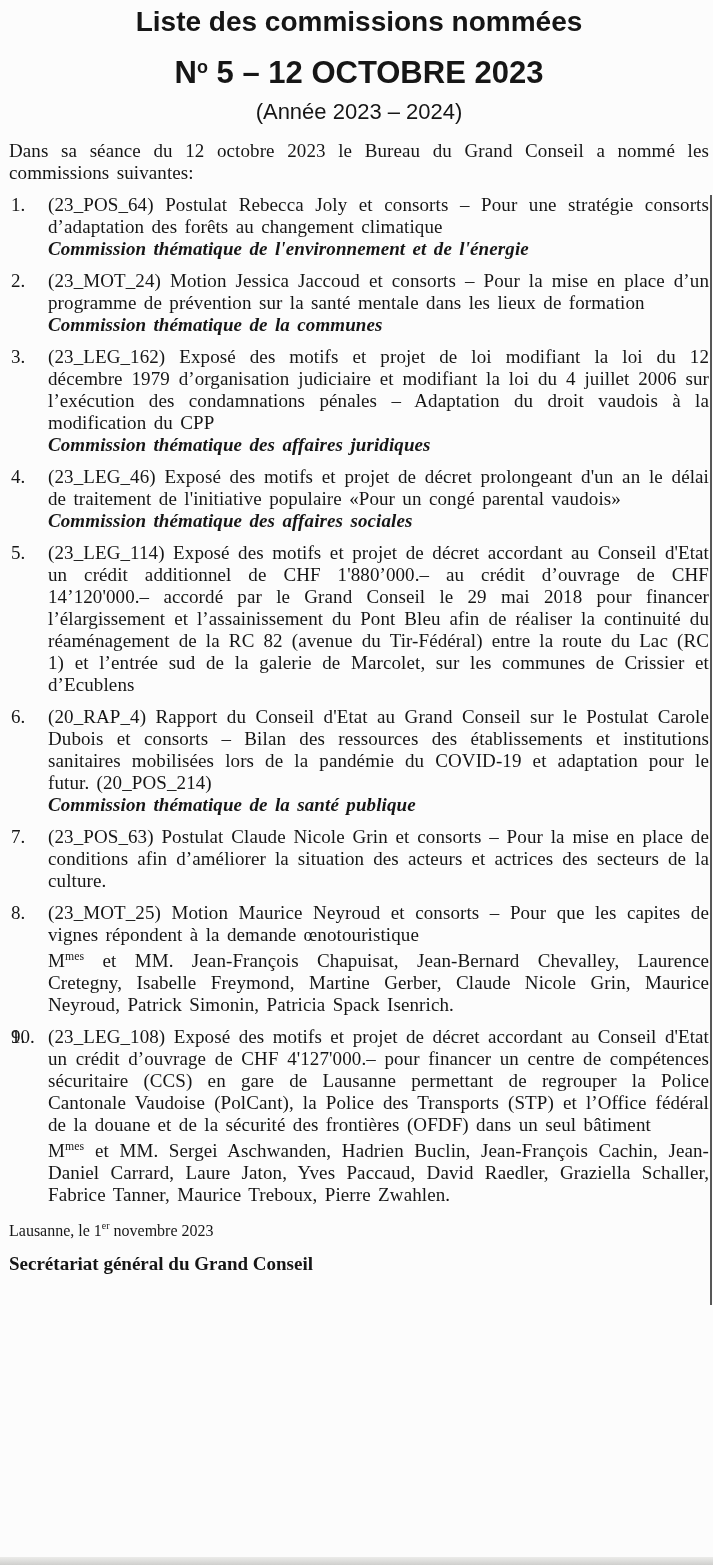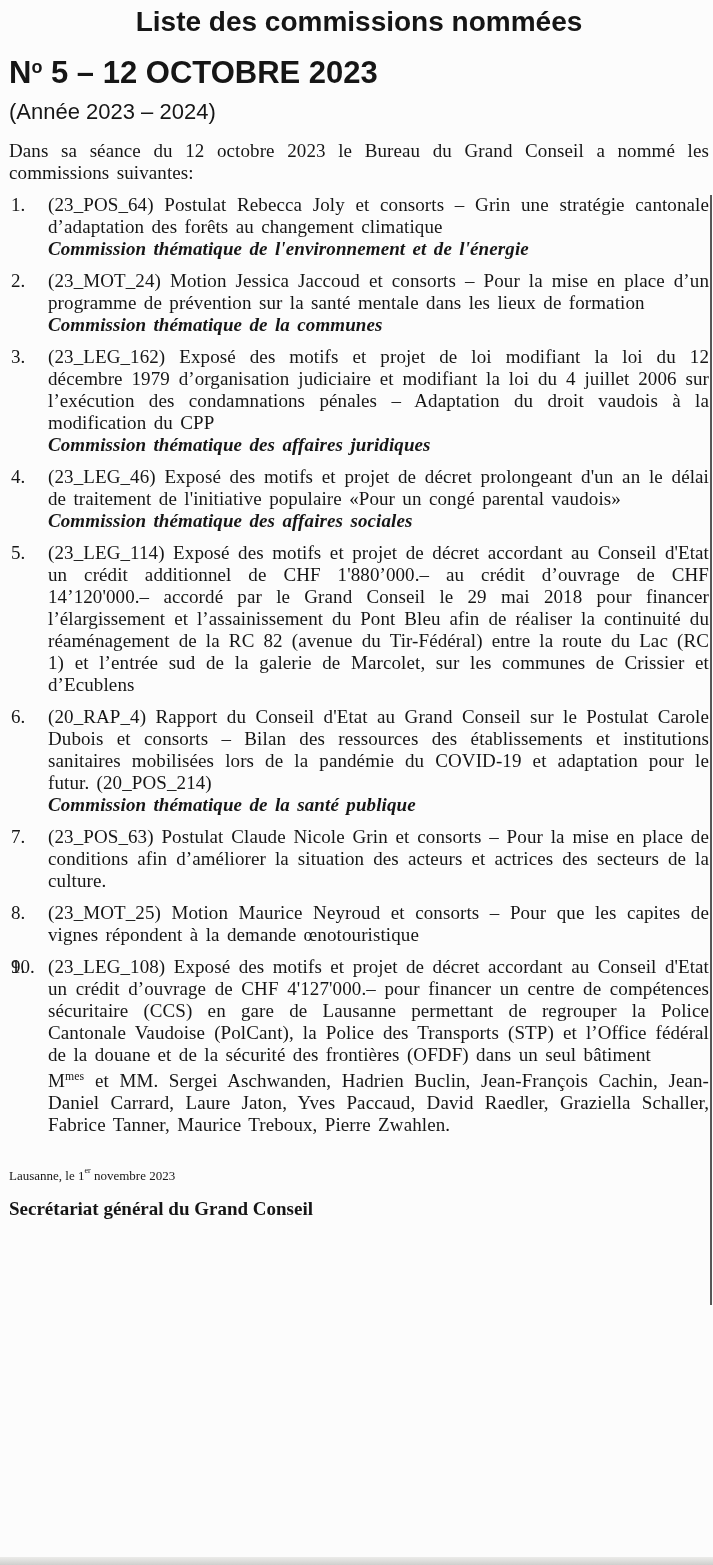--- a/index.html
+++ b/index.html
@@ -23,32 +23,33 @@
     font-size: 28px;
     line-height: 32px;
     text-align: center;
     margin: 2px 0 0 0;
   }
   .doc-subtitle {
     font-family: "Liberation Sans", "DejaVu Sans", sans-serif;
     font-weight: bold;
     font-size: 31px;
     line-height: 34px;
+    text-align: center;
     margin: 12px 0 0 0;
   }
   .doc-subtitle sup {
     font-size: 58%;
     vertical-align: 10px;
   }
   .doc-year {
     font-family: "Liberation Sans", "DejaVu Sans", sans-serif;
     font-weight: normal;
     font-size: 22px;
     line-height: 26px;
-    text-align: left;
+    text-align: center;
     margin: 9px 0 0 0;
   }
   .intro {
     font-size: 19px;
     line-height: 22px;
     text-align: justify;
     word-spacing: 2.5px;
     letter-spacing: 0.1px;
     margin: 15px 0 0 0;
   }
@@ -76,23 +77,23 @@
   }
   .commission {
     font-weight: bold;
     font-style: italic;
   }
   .members sup, .footer-date sup {
     font-size: 62%;
     vertical-align: 7px;
   }
   .footer-date {
-    font-size: 13px;
+    font-size: 16px;
     line-height: 22px;
-    margin-top: 24px;
+    margin-top: 9px;
   }
   .signature {
     font-size: 19px;
     line-height: 22px;
     font-weight: bold;
     margin-top: 11px;
   }
   .scan-edge-right {
     position: absolute;
     top: 195px;
@@ -119,21 +120,21 @@
 
   <h2 class="doc-subtitle"><span>N</span><sup>o</sup><span> 5 – 12 OCTOBRE 2023</span></h2>
 
   <div class="doc-year">(Année 2023 – 2024)</div>
 
   <p class="intro">Dans sa séance du 12 octobre 2023 le Bureau du Grand Conseil a nommé les commissions suivantes:</p>
 
   <ol class="items">
       <li>
         <span class="num">1.</span>
-        <div class="item-body">(23_POS_64) Postulat Rebecca Joly et consorts – Grin une stratégie cantonale d’adaptation des forêts au changement climatique</div>
+        <div class="item-body">(23_POS_64) Postulat Rebecca Joly et consorts – Pour une stratégie consorts d’adaptation des forêts au changement climatique</div>
         <div class="commission">Commission thématique de l'environnement et de l'énergie</div>
       </li>
       <li>
         <span class="num">2.</span>
         <div class="item-body">(23_MOT_24) Motion Jessica Jaccoud et consorts – Pour la mise en place d’un programme de prévention sur la santé mentale dans les lieux de formation</div>
         <div class="commission">Commission thématique de la communes</div>
       </li>
       <li>
         <span class="num">3.</span>
         <div class="item-body">(23_LEG_162) Exposé des motifs et projet de loi modifiant la loi du 12 décembre 1979 d’organisation judiciaire et modifiant la loi du 4 juillet 2006 sur l’exécution des condamnations pénales – Adaptation du droit vaudois à la modification du CPP</div>
@@ -153,20 +154,21 @@
         <div class="item-body">(20_RAP_4) Rapport du Conseil d'Etat au Grand Conseil sur le Postulat Carole Dubois et consorts – Bilan des ressources des établissements et institutions sanitaires mobilisées lors de la pandémie du COVID-19 et adaptation pour le futur. (20_POS_214)</div>
         <div class="commission">Commission thématique de la santé publique</div>
       </li>
       <li>
         <span class="num">7.</span>
         <div class="item-body">(23_POS_63) Postulat Claude Nicole Grin et consorts – Pour la mise en place de conditions afin d’améliorer la situation des acteurs et actrices des secteurs de la culture.</div>
       </li>
       <li>
         <span class="num">8.</span>
         <div class="item-body">(23_MOT_25) Motion Maurice Neyroud et consorts – Pour que les capites de vignes répondent à la demande œnotouristique</div>
+        <div class="members"><span>M</span><sup>mes</sup><span> et MM. Jean-François Chapuisat, Jean-Bernard Chevalley, Laurence Cretegny, Isabelle Freymond, Martine Gerber, Claude Nicole Grin, Maurice Neyroud, Patrick Simonin, Patricia Spack Isenrich.</span></div>
       </li>
       <li>
         <span class="num">9.</span>
       </li>
       <li>
         <span class="num">10.</span>
         <div class="item-body">(23_LEG_108) Exposé des motifs et projet de décret accordant au Conseil d'Etat un crédit d’ouvrage de CHF 4'127'000.– pour financer un centre de compétences sécuritaire (CCS) en gare de Lausanne permettant de regrouper la Police Cantonale Vaudoise (PolCant), la Police des Transports (STP) et l’Office fédéral de la douane et de la sécurité des frontières (OFDF) dans un seul bâtiment</div>
         <div class="members"><span>M</span><sup>mes</sup><span> et MM. Sergei Aschwanden, Hadrien Buclin, Jean-François Cachin, Jean-Daniel Carrard, Laure Jaton, Yves Paccaud, David Raedler, Graziella Schaller, Fabrice Tanner, Maurice Treboux, Pierre Zwahlen.</span></div>
       </li>
     </ol>

